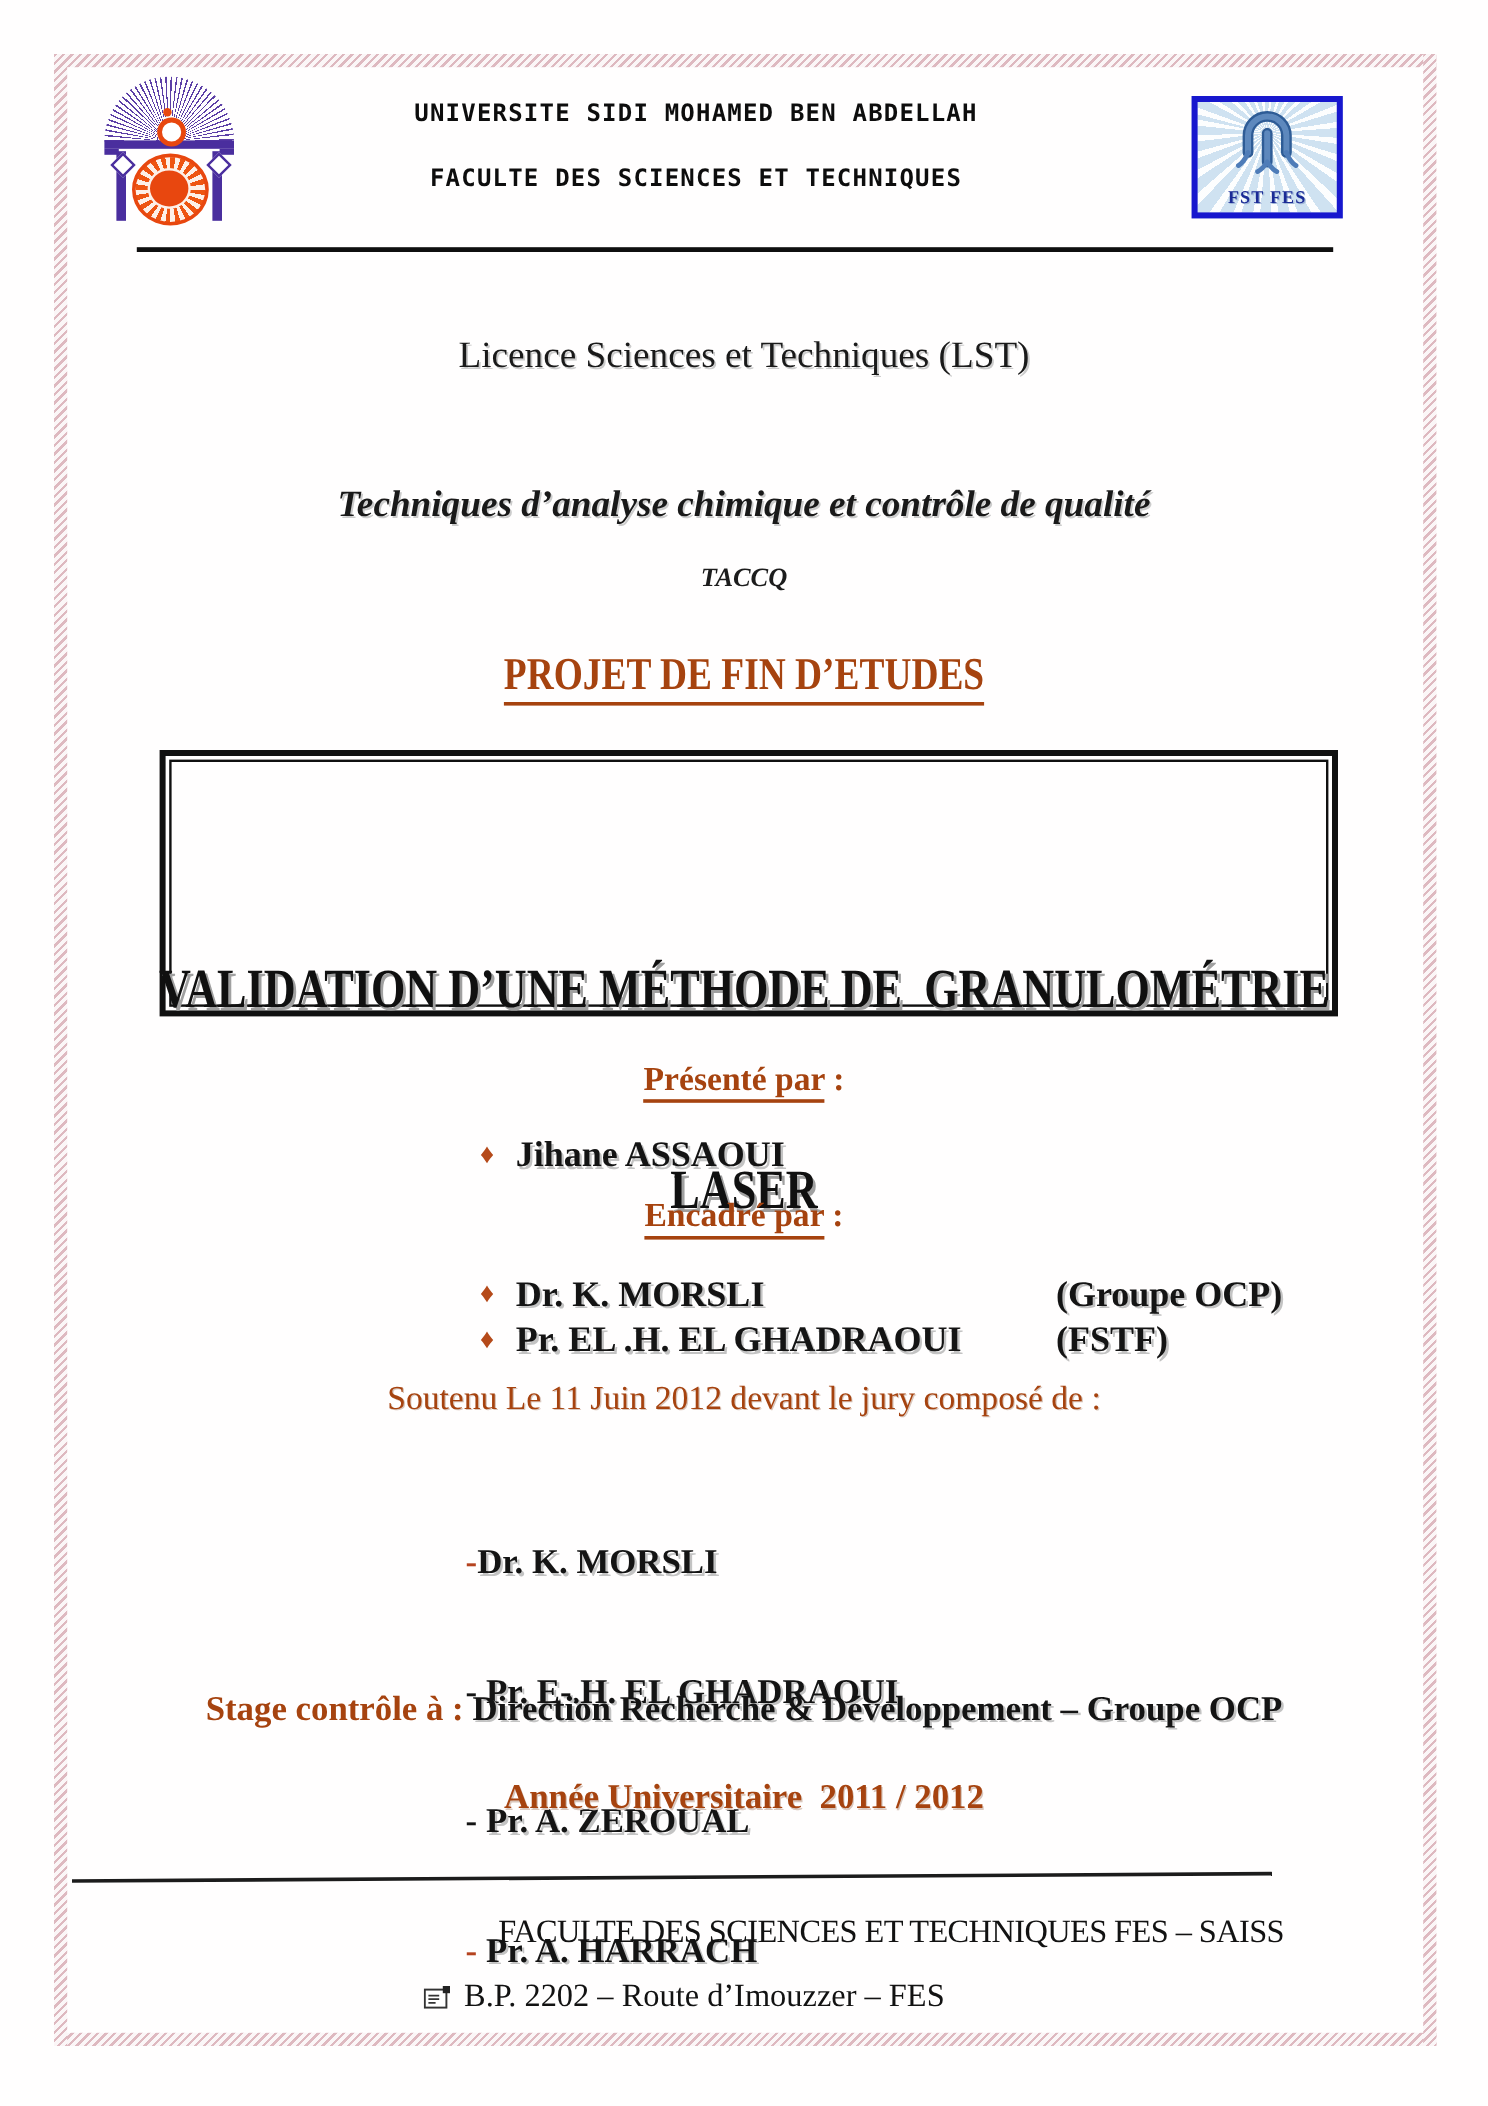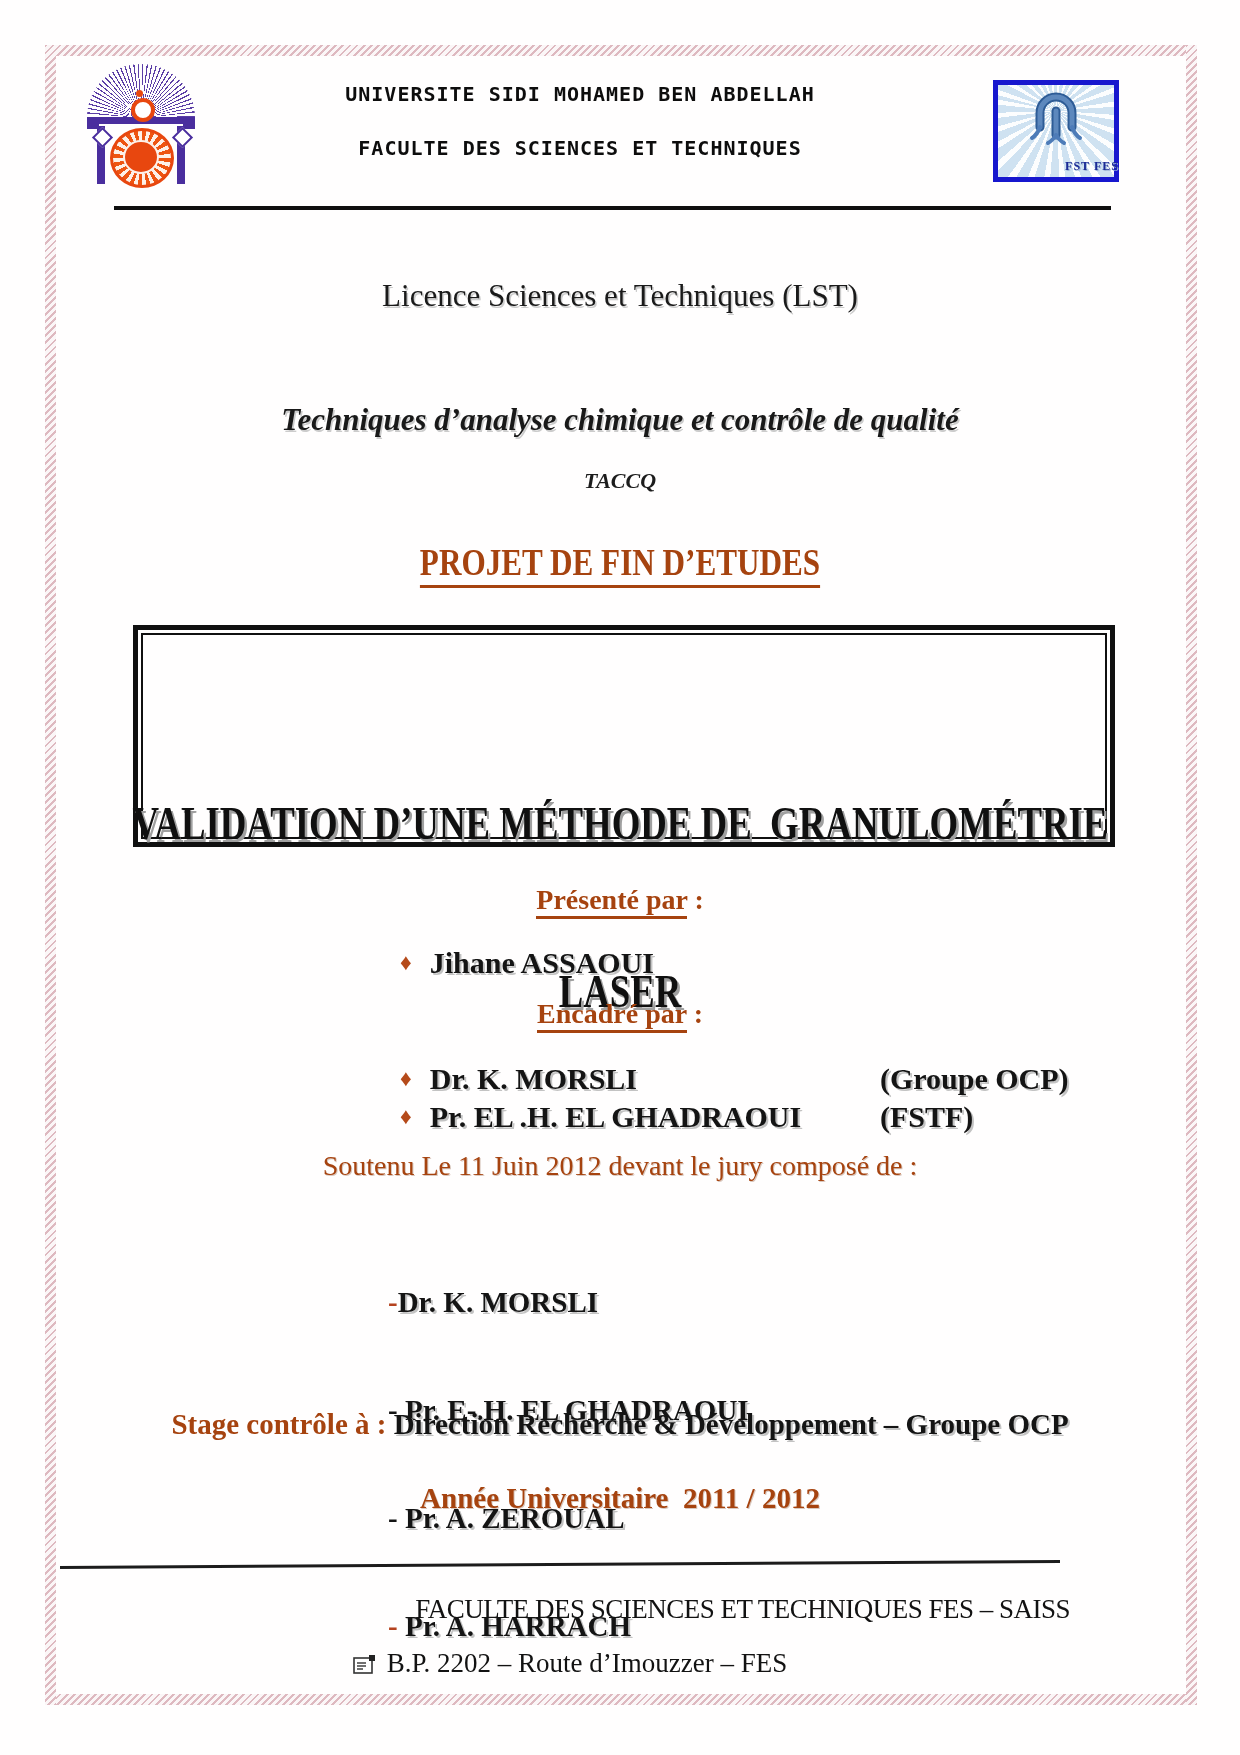--- a/index.html
+++ b/index.html
@@ -45,22 +45,22 @@
      border:4px solid #e8470f;background:#fff;}
   .emblem .finial-dot{position:absolute;left:51px;top:26px;width:7px;height:7px;border-radius:50%;background:#e8470f;}
 
   
   .fst-logo{position:absolute;left:993px;top:80px;width:116px;height:92px;
      border:5px solid #1717ce;background:
        repeating-conic-gradient(from -75deg at 50% 28%,rgba(255,255,255,.95) 0 5deg,rgba(255,255,255,0) 5deg 13deg),
        #cfe2f1;}
   .fst-logo svg{position:absolute;left:50%;top:4px;transform:translateX(-50%);}
   .fst-text{position:absolute;left:0;bottom:3px;width:100%;text-align:center;
-     font-weight:bold;font-size:12px;color:#1b2b96;letter-spacing:1px;
-     font-family:"Liberation Serif",serif;text-shadow:1px 1px 0 #9fb6d8;margin-left:36px;}
+     font-weight:bold;font-size:15px;color:#1b2b96;letter-spacing:1px;
+     font-family:"Liberation Serif",serif;text-shadow:1px 1px 0 #9fb6d8;}
 
   
   .degree{top:278px;font-size:31px;font-weight:normal;color:#1a1a1a;text-shadow:1.5px 1.5px 0 #cccccc;}
   .program{top:402px;font-size:31px;font-weight:bold;font-style:italic;color:#191919;text-shadow:1.5px 1.5px 0 #cccccc;}
   .abbr{top:468px;font-size:22px;font-weight:bold;font-style:italic;color:#1c1c1c;}
   .doctype{top:540px;font-size:38px;font-weight:bold;letter-spacing:0;transform:scaleX(.82);}
   .doctype .u{border-bottom:3px solid #a6430f;padding-bottom:2px;}
 
   
   .tbox{position:absolute;left:133px;top:625px;width:982px;height:222px;border:5px solid #101010;box-sizing:border-box;}

